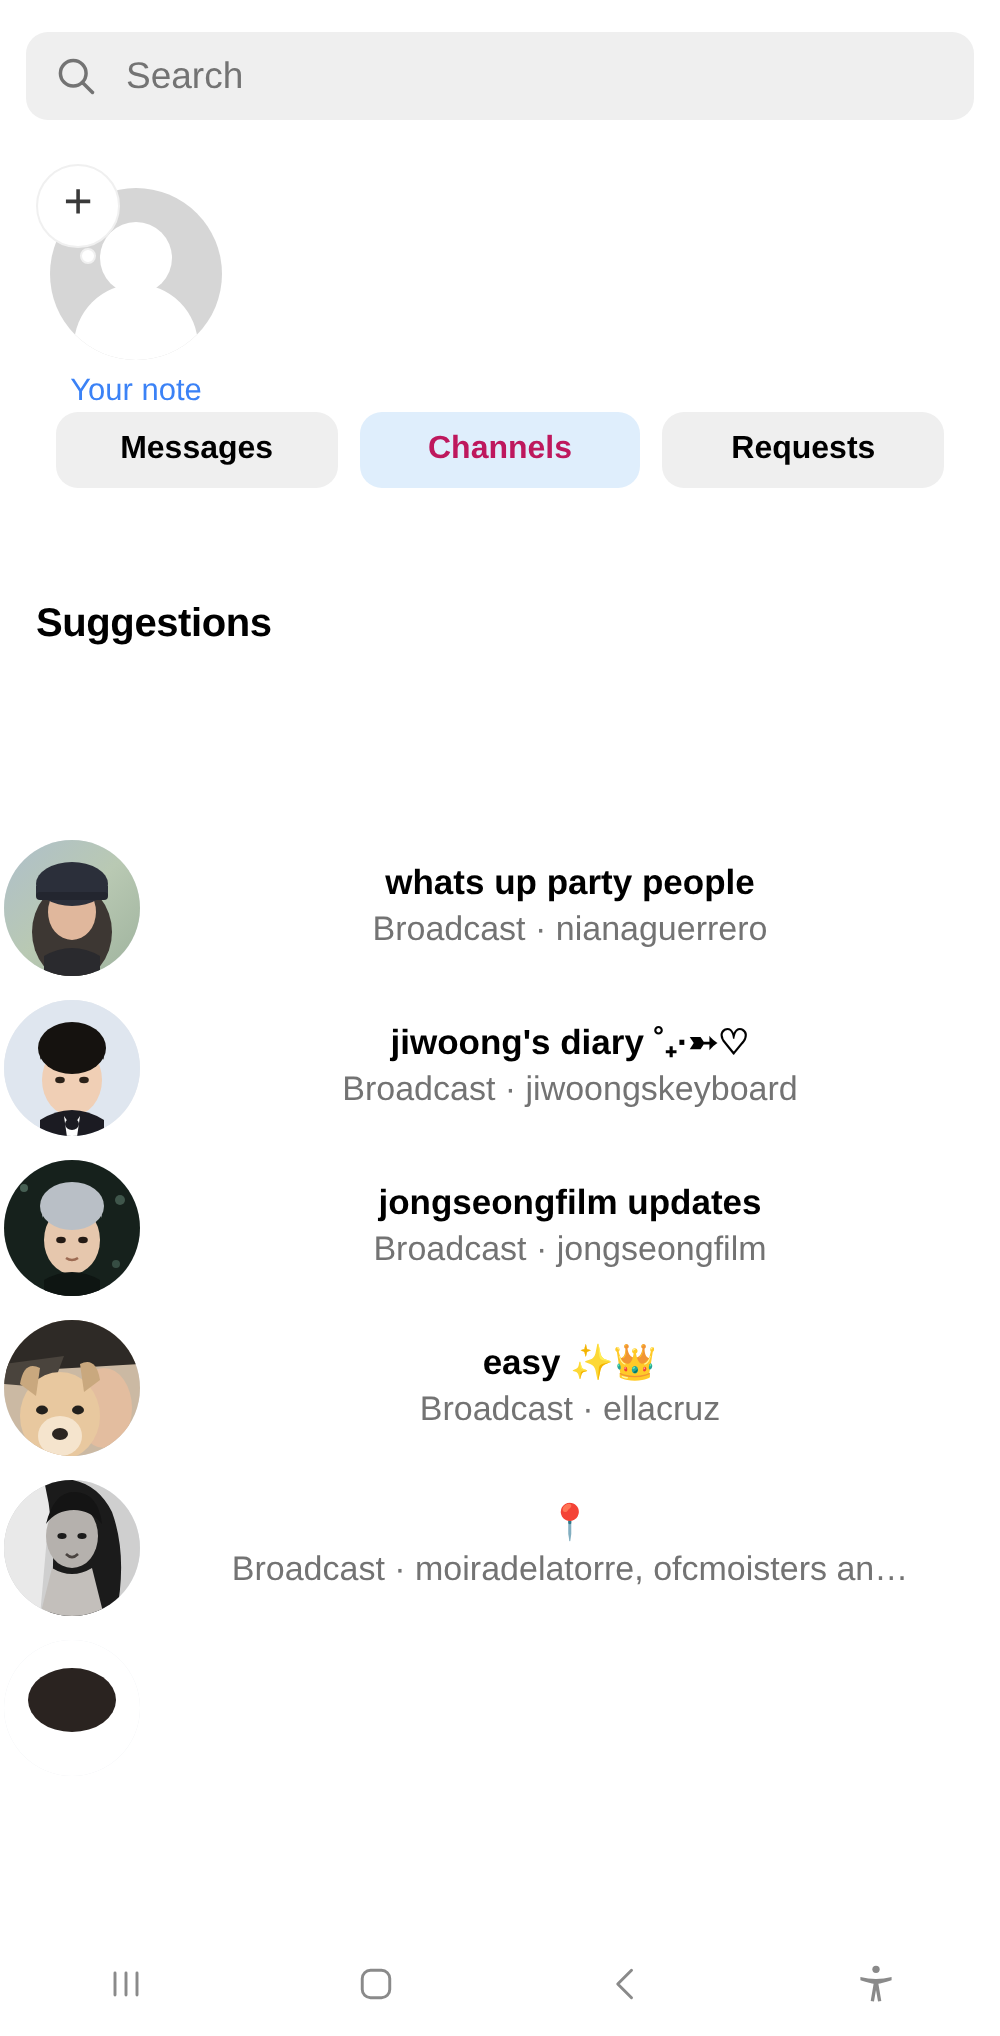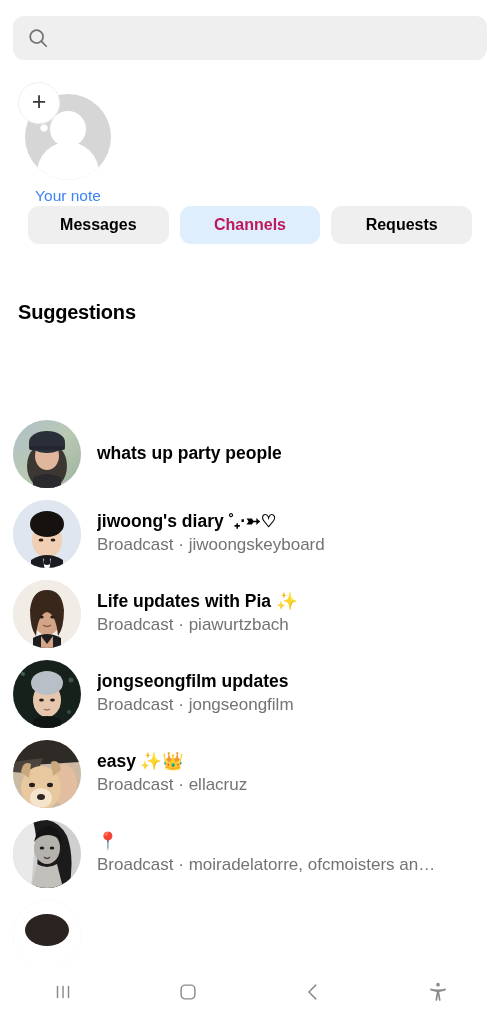--- a/index.html
+++ b/index.html
@@ -152,23 +152,24 @@
     margin-top: 19px;
   }
 
   .list {
     margin-top: 16px;
   }
   .list-item {
     display: flex;
     align-items: center;
     gap: 16px;
-    padding: 7px 16px 7px 13px;
+    padding: 7px 16px 7px 2px;
     height: 80px;
     cursor: pointer;
+    text-align: center;
   }
   .av {
     width: 68px;
     height: 68px;
     min-width: 68px;
     border-radius: 50%;
     overflow: hidden;
     position: relative;
     background: #e8eaef;
   }
@@ -230,20 +231,21 @@
 <body>
 
 <div class="search-wrap">
   <div class="search-bar">
     <span class="search-icon">
       <svg width="22" height="22" viewBox="0 0 24 24" fill="none" stroke="#737373" stroke-width="1.9">
         <circle cx="10.5" cy="10.5" r="7"></circle>
         <line x1="15.8" y1="15.8" x2="21" y2="21" stroke-linecap="round"></line>
       </svg>
     </span>
+    <input class="search-input" type="text" placeholder="Search" style="">
   </div>
 </div>
 
 <div class="note-row">
   <div class="note-cell">
     <div class="note-bubble">
       <span class="plus">+</span>
     </div>
     <div class="note-bubble-dot"></div>
     <div class="avatar-self">
@@ -279,20 +281,21 @@
         <ellipse cx="34" cy="46" rx="20" ry="24" fill="#3d3733"></ellipse>
         <ellipse cx="34" cy="36" rx="12" ry="14" fill="#e0b79c"></ellipse>
         <path d="M16 23 q18 -12 36 0 l0 5 q-18 -8 -36 0 z" fill="#2b2f3a"></path>
         <ellipse cx="34" cy="22" rx="18" ry="11" fill="#2b2f3a"></ellipse>
         <rect x="16" y="26" width="36" height="4" rx="2" fill="#23262f"></rect>
         <path d="M20 58 q14 -8 28 0 l0 12 l-28 0 z" fill="#2a2a2e"></path>
       </svg>
     </div>
     <div class="item-text">
       <div class="item-title">whats up party people</div>
+      <div class="item-sub">Broadcast · nianaguerrero</div>
     </div>
   </div>
 
   <div class="list-item">
     <div class="av">
       <svg viewBox="0 0 68 68" preserveAspectRatio="xMidYMid slice">
         <rect width="68" height="68" fill="#dfe6ef"></rect>
         <ellipse cx="34" cy="40" rx="15" ry="18" fill="#f0cfb5"></ellipse>
         <path d="M18 30 q2 -18 16 -18 q14 0 16 18 q-4 -9 -16 -9 q-12 0 -16 9 z" fill="#15120f"></path>
         <ellipse cx="34" cy="24" rx="17" ry="13" fill="#15120f"></ellipse>
@@ -302,38 +305,20 @@
         <path d="M30 58 l4 6 l4 -6 l-2 14 l-4 0 z" fill="#ffffff"></path>
         <ellipse cx="34" cy="62" rx="3.5" ry="3" fill="#1b1b22"></ellipse>
       </svg>
     </div>
     <div class="item-text">
       <div class="item-title">jiwoong's diary ˚₊·➳♡</div>
       <div class="item-sub">Broadcast · jiwoongskeyboard</div>
     </div>
   </div>
 
-  <div class="list-item">
-    <div class="av">
-      <svg viewBox="0 0 68 68" preserveAspectRatio="xMidYMid slice">
-        <rect width="68" height="68" fill="#f2ece6"></rect>
-        <ellipse cx="34" cy="38" rx="14" ry="17" fill="#d3a586"></ellipse>
-        <path d="M17 30 q2 -20 17 -20 q15 0 17 20 q0 18 -6 26 q-2 -22 -11 -24 q-9 2 -11 24 q-6 -8 -6 -26 z" fill="#3a271c"></path>
-        <ellipse cx="28.5" cy="37" rx="2.2" ry="1.5" fill="#2a1d14"></ellipse>
-        <ellipse cx="39.5" cy="37" rx="2.2" ry="1.5" fill="#2a1d14"></ellipse>
-        <path d="M30 45 q4 3 8 0" stroke="#8a5a44" stroke-width="1.4" fill="none"></path>
-        <path d="M20 58 q14 -8 28 0 l0 12 l-28 0 z" fill="#1d1d1f"></path>
-        <path d="M28 56 l6 8 l6 -8 l0 14 l-12 0 z" fill="#d3a586"></path>
-      </svg>
-    </div>
-    <div class="item-text">
-      <div class="item-title">Life updates with Pia ✨</div>
-      <div class="item-sub">Broadcast · piawurtzbach</div>
-    </div>
-  </div>
 
   <div class="list-item">
     <div class="av">
       <svg viewBox="0 0 68 68" preserveAspectRatio="xMidYMid slice">
         <rect width="68" height="68" fill="#16211c"></rect>
         <circle cx="10" cy="14" r="2" fill="#5b7a6b" opacity="0.7"></circle>
         <circle cx="58" cy="20" r="2.5" fill="#5b7a6b" opacity="0.6"></circle>
         <circle cx="56" cy="52" r="2" fill="#4d6b5d" opacity="0.6"></circle>
         <ellipse cx="34" cy="40" rx="14" ry="17" fill="#e6c7ad"></ellipse>
         <path d="M19 29 q2 -17 15 -17 q13 0 15 17 q-3 -8 -15 -8 q-12 0 -15 8 z" fill="#b9bfc6"></path>

